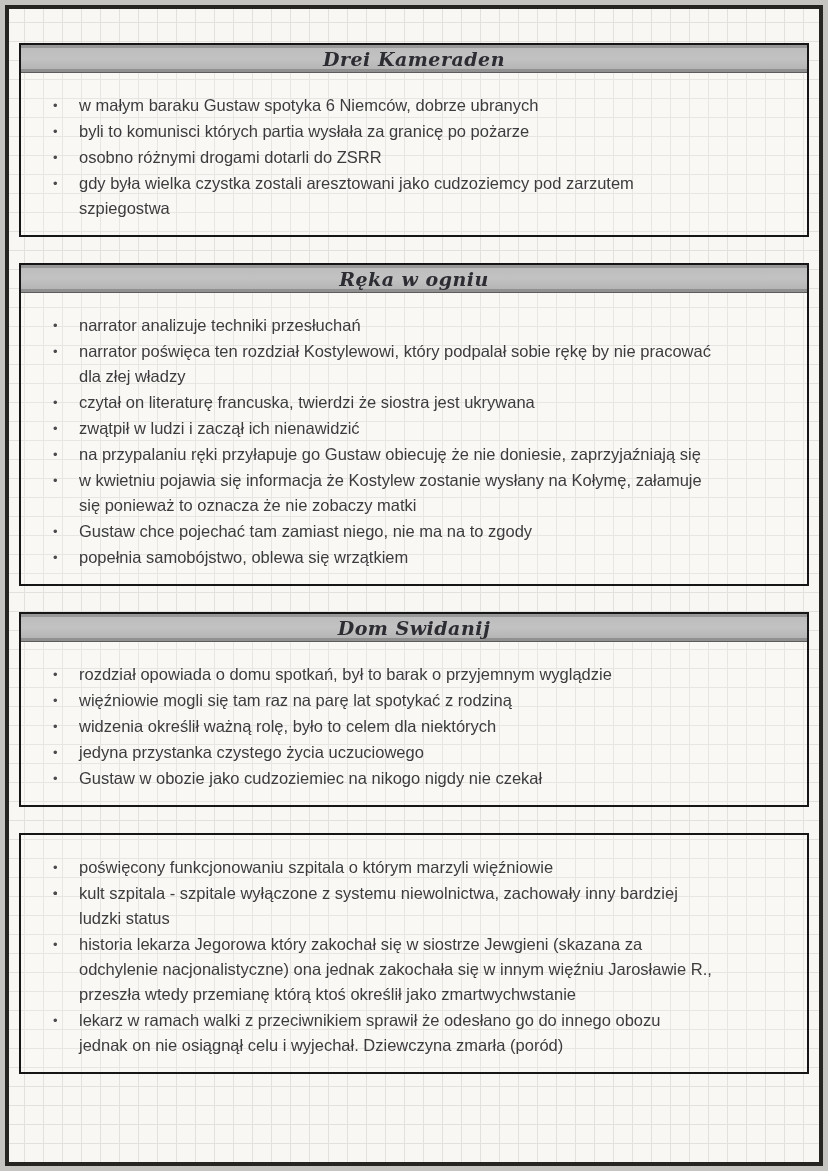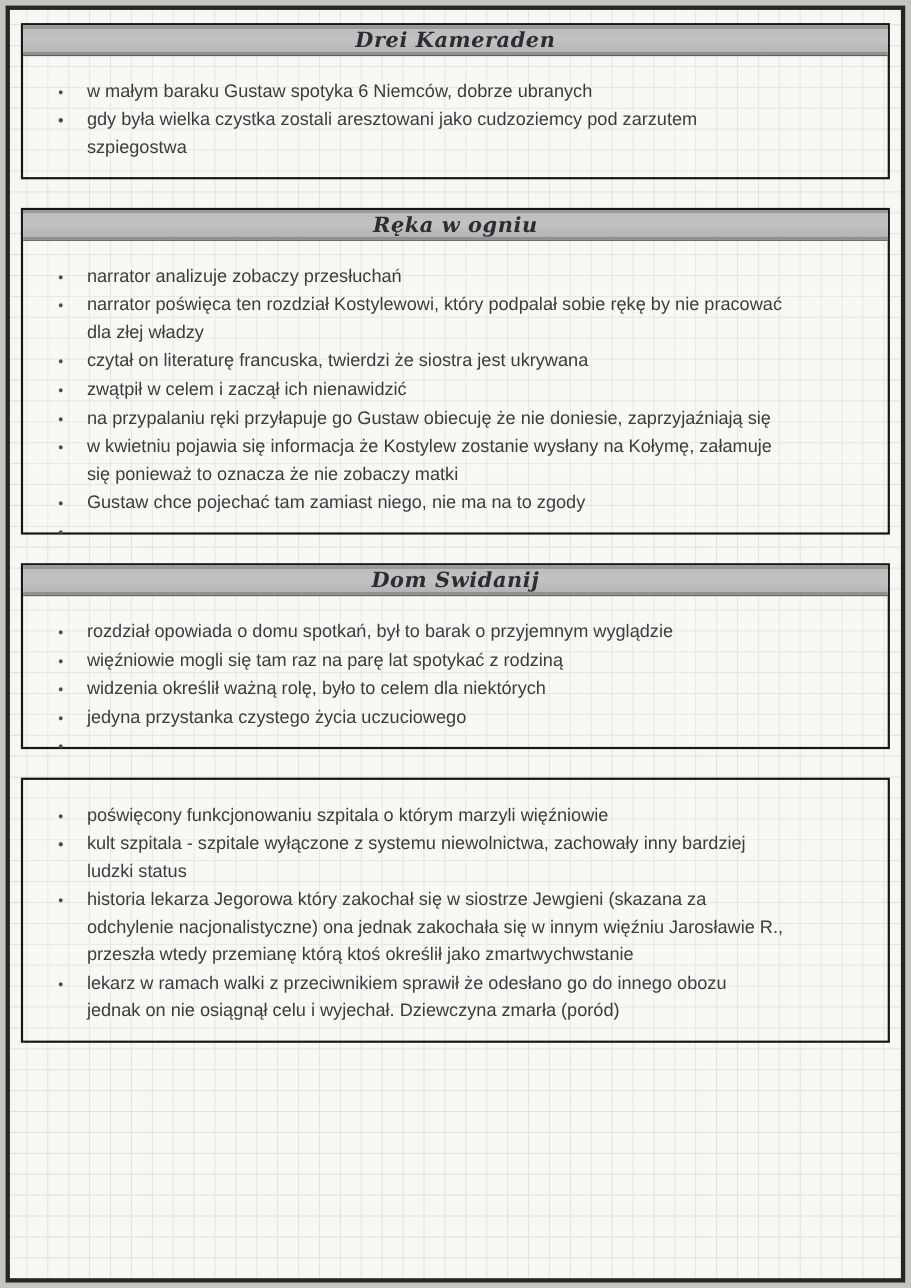--- a/index.html
+++ b/index.html
@@ -22,21 +22,21 @@
   .frame {
     width: 100%;
     height: 100%;
     border: 4px solid #262522;
     background-color: #f8f7f3;
     background-image:
       linear-gradient(#e2e1dd 1px, transparent 1px),
       linear-gradient(90deg, #e2e1dd 1px, transparent 1px);
     background-size: 19px 19px;
     background-position: -4px -6px;
-    padding: 12px 10px 0 10px;
+    padding: 34px 10px 0 10px;
     overflow: hidden;
   }
 
   .note-section {
     border: 2px solid #161616;
     margin-bottom: 26px;
     background: rgba(255, 255, 255, 0.18);
   }
 
   .section-header {
@@ -88,52 +88,52 @@
 
 <div class="scan">
   <div class="frame">
 
     <section class="note-section">
       <header class="section-header">
         <h2>Drei Kameraden</h2>
       </header>
       <ul class="notes">
         <li><span class="bullet">•</span><span>w małym baraku Gustaw spotyka 6 Niemców, dobrze ubranych</span></li>
-        <li><span class="bullet">•</span></li>
-        <li><span class="bullet">•</span></li>
+        <li><span class="bullet">•</span><span>byli to komunisci których partia wysłała za granicę po pożarze</span></li>
+        <li><span class="bullet">•</span><span>osobno różnymi drogami dotarli do ZSRR</span></li>
         <li><span class="bullet">•</span><span>gdy była wielka czystka zostali aresztowani jako cudzoziemcy pod zarzutem szpiegostwa</span></li>
       </ul>
     </section>
 
     <section class="note-section">
       <header class="section-header">
         <h2>Ręka w ogniu</h2>
       </header>
       <ul class="notes">
-        <li><span class="bullet">•</span><span>narrator analizuje zobaczy przesłuchań</span></li>
+        <li><span class="bullet">•</span><span>narrator analizuje techniki przesłuchań</span></li>
         <li><span class="bullet">•</span><span>narrator poświęca ten rozdział Kostylewowi, który podpalał sobie rękę by nie pracować dla złej władzy</span></li>
         <li><span class="bullet">•</span><span>czytał on literaturę francuska, twierdzi że siostra jest ukrywana</span></li>
-        <li><span class="bullet">•</span><span>zwątpił w celem i zaczął ich nienawidzić</span></li>
+        <li><span class="bullet">•</span><span>zwątpił w ludzi i zaczął ich nienawidzić</span></li>
         <li><span class="bullet">•</span><span>na przypalaniu ręki przyłapuje go Gustaw obiecuję że nie doniesie, zaprzyjaźniają się</span></li>
         <li><span class="bullet">•</span><span>w kwietniu pojawia się informacja że Kostylew zostanie wysłany na Kołymę, załamuje się ponieważ to oznacza że nie zobaczy matki</span></li>
         <li><span class="bullet">•</span><span>Gustaw chce pojechać tam zamiast niego, nie ma na to zgody</span></li>
-        <li><span class="bullet">•</span></li>
+        <li><span class="bullet">•</span><span>popełnia samobójstwo, oblewa się wrzątkiem</span></li>
       </ul>
     </section>
 
     <section class="note-section">
       <header class="section-header">
         <h2>Dom Swidanij</h2>
       </header>
       <ul class="notes">
         <li><span class="bullet">•</span><span>rozdział opowiada o domu spotkań, był to barak o przyjemnym wyglądzie</span></li>
         <li><span class="bullet">•</span><span>więźniowie mogli się tam raz na parę lat spotykać z rodziną</span></li>
         <li><span class="bullet">•</span><span>widzenia określił ważną rolę, było to celem dla niektórych</span></li>
         <li><span class="bullet">•</span><span>jedyna przystanka czystego życia uczuciowego</span></li>
-        <li><span class="bullet">•</span></li>
+        <li><span class="bullet">•</span><span>Gustaw w obozie jako cudzoziemiec na nikogo nigdy nie czekał</span></li>
       </ul>
     </section>
 
     <section class="note-section">
       <ul class="notes">
         <li><span class="bullet">•</span><span>poświęcony funkcjonowaniu szpitala o którym marzyli więźniowie</span></li>
         <li><span class="bullet">•</span></li>
         <li><span class="bullet">•</span><span>kult szpitala - szpitale wyłączone z systemu niewolnictwa, zachowały inny bardziej ludzki status</span></li>
         <li><span class="bullet">•</span><span>historia lekarza Jegorowa który zakochał się w siostrze Jewgieni (skazana za odchylenie nacjonalistyczne) ona jednak zakochała się w innym więźniu Jarosławie R., przeszła wtedy przemianę którą ktoś określił jako zmartwychwstanie</span></li>
         <li><span class="bullet">•</span><span>lekarz w ramach walki z przeciwnikiem sprawił że odesłano go do innego obozu jednak on nie osiągnął celu i wyjechał. Dziewczyna zmarła (poród)</span></li>

